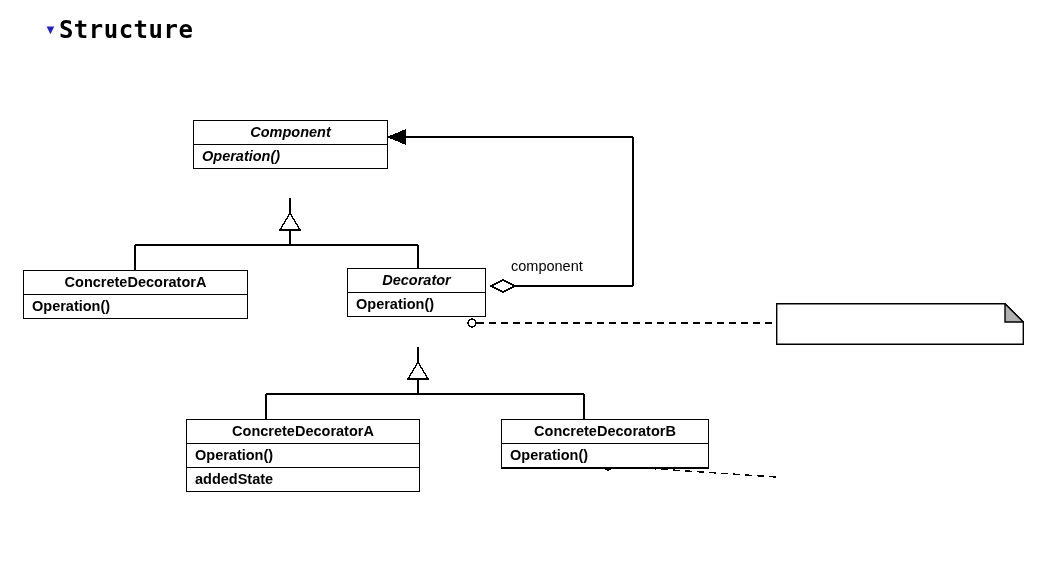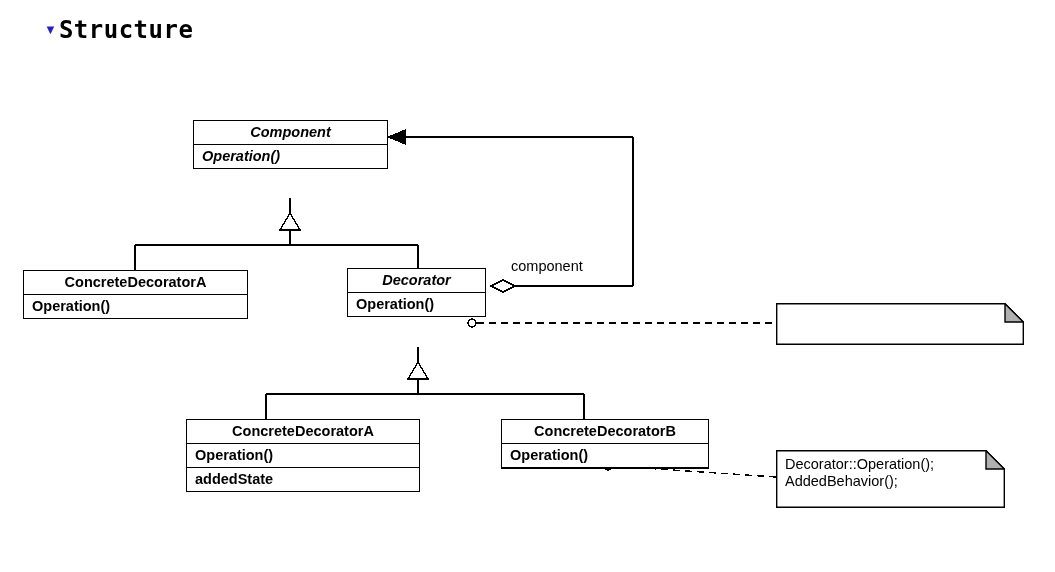--- a/index.html
+++ b/index.html
@@ -184,22 +184,14 @@
 
   <div class="edge-label" style="left:511px; top:258px;">component</div>
 
   <div class="uml-note" style="left:776px; top:303px; width:248px; height:42px;">
     <svg width="248" height="42">
       <polygon points="0.7,0.7 229,0.7 247.3,19 247.3,41.3 0.7,41.3" fill="#ffffff" stroke="#000000" stroke-width="1.4"></polygon>
       <polygon points="229,0.7 247.3,19 229,19" fill="#b0b0b0" stroke="#000000" stroke-width="1.4"></polygon>
     </svg>
   </div>
 
-  <div class="uml-note" style="left:776px; top:450px; width:229px; height:58px;">
-    <svg width="229" height="58">
-      <polygon points="0.7,0.7 210,0.7 228.3,19 228.3,57.3 0.7,57.3" fill="#ffffff" stroke="#000000" stroke-width="1.4"></polygon>
-      <polygon points="210,0.7 228.3,19 210,19" fill="#b0b0b0" stroke="#000000" stroke-width="1.4"></polygon>
-    </svg>
-    <div class="note-text">Decorator::Operation();
-AddedBehavior();</div>
-  </div>
 
 </div>
 
 </body></html>

